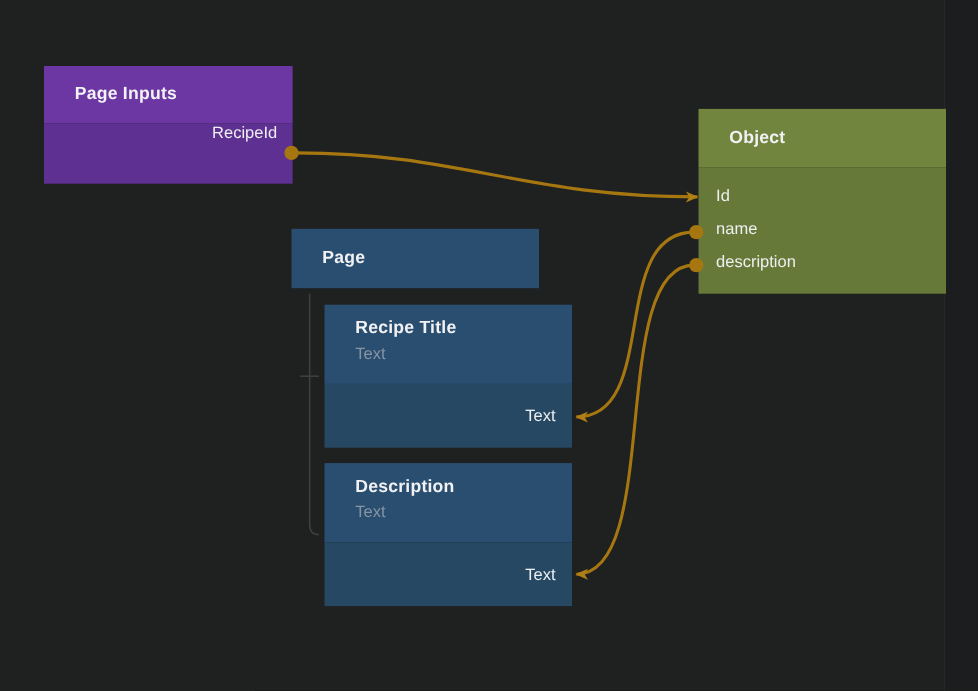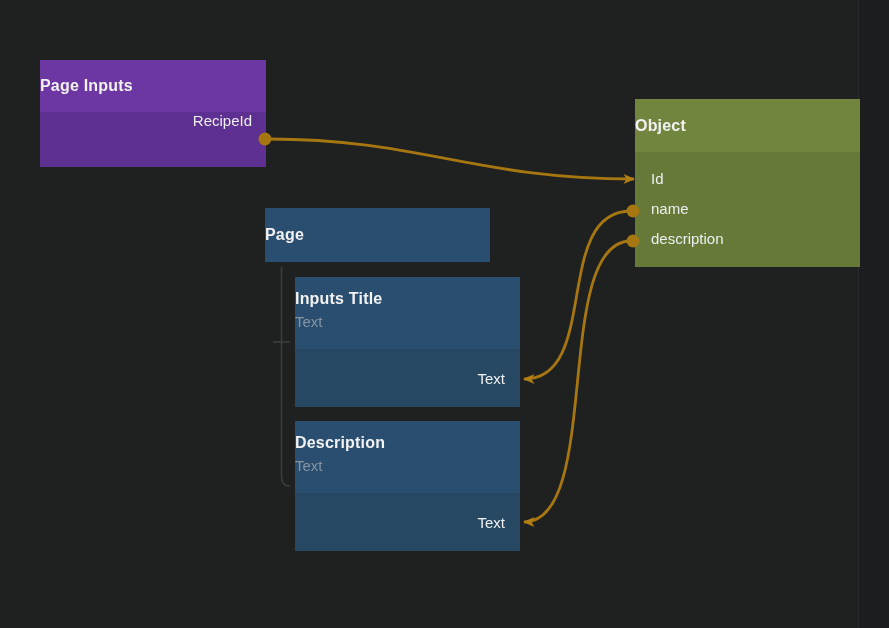--- a/index.html
+++ b/index.html
@@ -10,21 +10,21 @@
   }
   .panel-divider{
     position:absolute;top:0;left:858px;width:31px;height:628px;
     background:#1c1d1e;border-left:1px solid #2a2b2c;z-index:1;
   }
   svg.layer{position:absolute;top:0;left:0;z-index:2;pointer-events:none;}
   svg.layer.wires{z-index:4;}
   .node{position:absolute;z-index:3;box-sizing:border-box;}
   .node .hdr{
     display:flex;flex-direction:column;justify-content:center;
-    box-sizing:border-box;padding-left:0;
+    box-sizing:border-box;padding-left:28px;
   }
   .node .hdr .title{
     color:#f2f2f4;font-size:16px;font-weight:700;letter-spacing:.2px;
   }
   .node .hdr .subtitle{
     color:#8694a4;font-size:15px;margin-top:5px;
   }
   .node .body{box-sizing:border-box;}
   .port-label{color:#edeff1;font-size:15px;}
 
@@ -95,21 +95,21 @@
   </div>
 
   <div class="node n-page">
     <div class="hdr">
       <span class="title">Page</span>
     </div>
   </div>
 
   <div class="node blue-node n-recipe-title">
     <div class="hdr">
-      <span class="title">Inputs Title</span>
+      <span class="title">Recipe Title</span>
       <span class="subtitle">Text</span>
     </div>
     <div class="body">
       <span class="port-label">Text</span>
     </div>
   </div>
 
   <div class="node blue-node n-description">
     <div class="hdr">
       <span class="title">Description</span>

